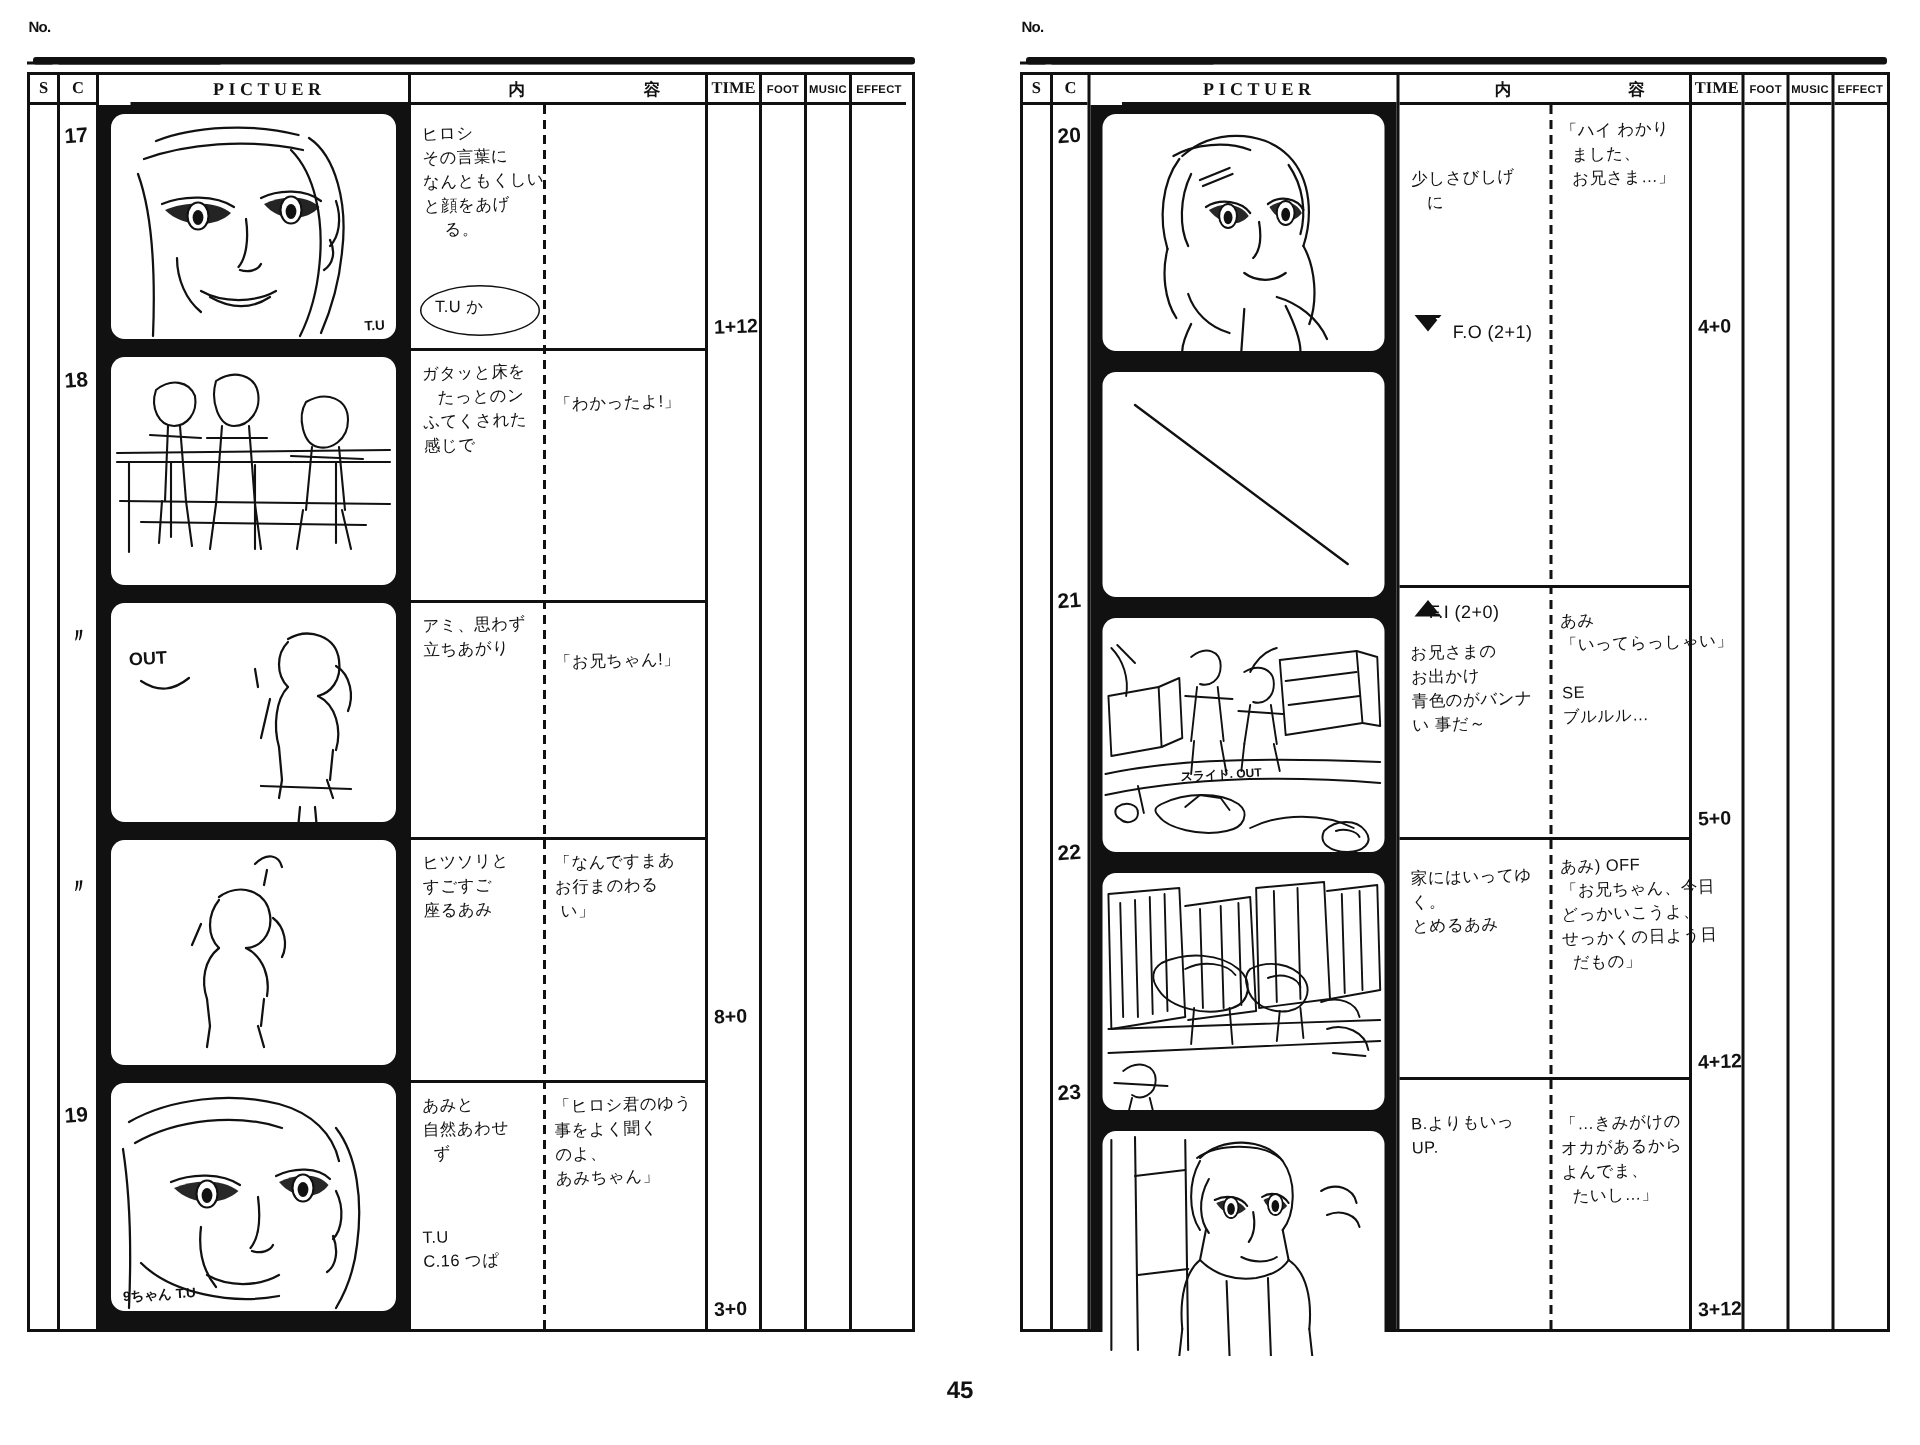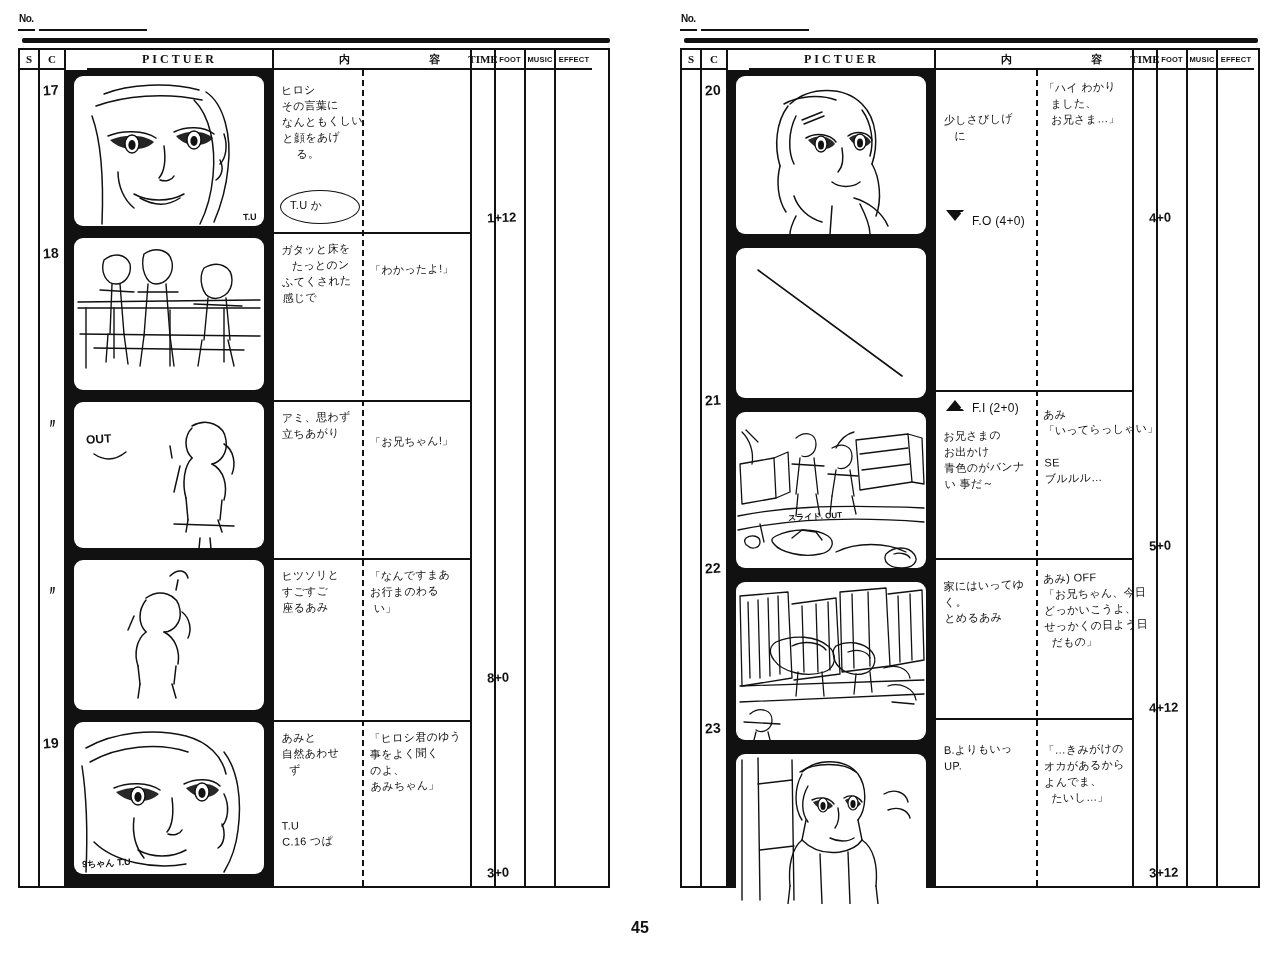--- a/index.html
+++ b/index.html
@@ -4,35 +4,35 @@
 <style>
   html,body{margin:0;padding:0;background:#fff;}
   body{width:1280px;height:963px;font-family:"Liberation Serif",serif;color:#111;position:relative;overflow:hidden;}
 
   .page{position:absolute;top:0;height:963px;width:640px;}
   .page.left{left:0;}
   .page.right{left:640px;}
 
   
   .no-line{position:absolute;display:flex;align-items:flex-end;gap:4px;}
-  .no-label{font-family:"Liberation Sans",sans-serif;font-size:10px;font-weight:700;letter-spacing:-.5px;border-bottom:2px solid #111;padding:0 1px 5px 1px;line-height:10px;}
+  .no-label{font-family:"Liberation Sans",sans-serif;font-size:10px;font-weight:700;letter-spacing:-.5px;border-bottom:2px solid #111;padding:0 1px 17px 1px;line-height:10px;}
   .no-rule{width:108px;border-bottom:2px solid #111;height:1px;}
 
   
   .topbar{position:absolute;height:5px;background:#111;border-radius:2px;}
 
   
   .sheet{position:absolute;border:2px solid #111;box-sizing:border-box;display:flex;background:#fff;}
   .col{box-sizing:border-box;border-right:2px solid #111;display:flex;flex-direction:column;}
   .col:last-child{border-right:none;border-radius:10px;}
   .col-s{width:20px;}
   .col-c{width:26px;}
   .col-pic{width:208px;}
   .col-desc{width:198px;}
-  .col-time{width:24px;align-items:center;}
+  .col-time{width:36px;}
   .col-foot{width:30px;}
   .col-music{width:30px;}
   .col-effect{width:36px;}
 
   .hd{height:20px;border-bottom:2px solid #111;display:flex;align-items:center;justify-content:center;
       font-family:"Liberation Serif",serif;font-weight:700;font-size:11px;box-sizing:border-box;}
   .hd.small{font-family:"Liberation Sans",sans-serif;font-size:7.5px;font-weight:700;letter-spacing:.2px;}
   .hd.pic{letter-spacing:3px;font-size:12px;margin-left:21px;}
   .hd.desc{position:relative;}
   .hd.desc .k1{position:absolute;left:36%;transform:translateX(-50%);font-size:11px;}
@@ -531,26 +531,26 @@
 
           <div class="hand slant" style="left:8px;top:42px;">少しさびしげ
    に</div>
           <div class="hand slant" style="left:108px;top:10px;">「ハイ わかり
   ました、
   お兄さま…」</div>
 
           <div class="tri down" style="left:10px;top:140px;">
             <span class="tri-in down"></span>
           </div>
-          <div class="hand big" style="left:36px;top:143px;">F.O (4+0)</div>
+          <div class="hand big" style="left:36px;top:143px;">F.O (2+1)</div>
 
           <div class="tri up" style="left:10px;top:330px;">
             <span class="tri-in up"></span>
           </div>
-          <div class="hand big" style="left:36px;top:330px;">F.I (2+0)</div>
+          <div class="hand big" style="left:20px;top:330px;">F.I (2+0)</div>
           <div class="hand slant" style="left:8px;top:358px;">お兄さまの
 お出かけ
 青色のがバンナ
 い 事だ～</div>
           <div class="hand slant" style="left:108px;top:336px;">あみ
 「いってらっしゃい」
 
 SE
 ブルルル…</div>
 

